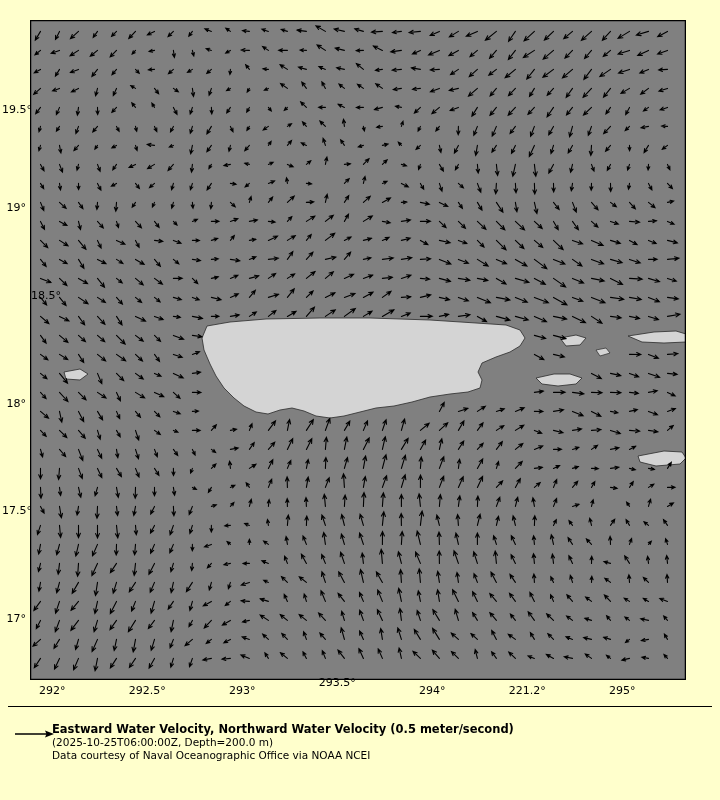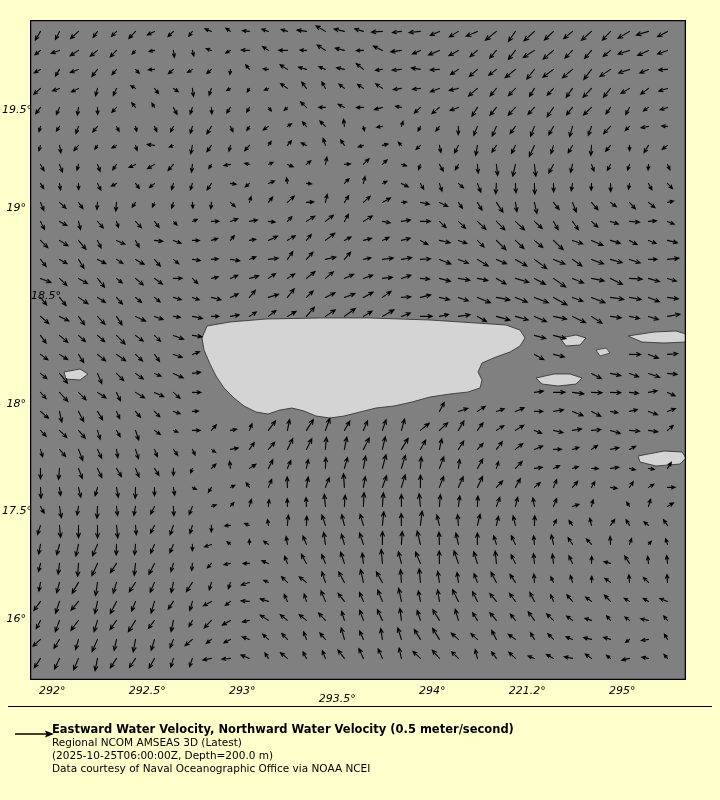--- a/index.html
+++ b/index.html
@@ -29,21 +29,20 @@
   }
   #plot-svg {
     display: block;
   }
   
   .tick-label {
     position: absolute;
     font-size: 11px;
     color: #000;
     white-space: nowrap;
-    font-style: italic;
   }
   .x-tick {
     transform: translateX(-50%);
   }
   .y-tick {
     transform: translateY(-50%);
     text-align: right;
   }
   
   #legend {
@@ -1180,40 +1179,39 @@
           <path d="M618.5,638.4 L611.9,637.3 M615.5,636.4 L611.9,637.3 L615.0,639.4" stroke="#000000" stroke-width="1.1" fill="none" stroke-linecap="round"></path>
           <path d="M637.5,638.4 L634.0,634.6 M637.2,636.0 L634.0,634.6 L635.1,637.9" stroke="#000000" stroke-width="1.1" fill="none" stroke-linecap="round"></path>
         </g>
 
       <rect x="0.5" y="0.5" width="655" height="659" fill="none" stroke="#000000" stroke-width="1.5"></rect>
     </svg>
 
     <div class="tick-label x-tick" style="left:22.2px; top:664px;">292°</div>
     <div class="tick-label x-tick" style="left:117.2px; top:664px;">292.5°</div>
     <div class="tick-label x-tick" style="left:212.2px; top:664px;">293°</div>
-    <div class="tick-label x-tick" style="left:307.2px; top:672px;">293.5°</div>
+    <div class="tick-label x-tick" style="left:307.2px; top:656px;">293.5°</div>
     <div class="tick-label x-tick" style="left:402.2px; top:664px;">294°</div>
     <div class="tick-label x-tick" style="left:497.2px; top:664px;">221.2°</div>
     <div class="tick-label x-tick" style="left:592.2px; top:664px;">295°</div>
 
-    <div class="tick-label y-tick" style="left:-28px; width:24px; top:598.2px;">16°</div>
+    <div class="tick-label y-tick" style="left:-28px; width:24px; top:598.2px;">17°</div>
     <div class="tick-label y-tick" style="left:-28px; width:24px; top:490.4px;text-align:center;">17.5°</div>
     <div class="tick-label y-tick" style="left:-28px; width:24px; top:382.6px;">18°</div>
     <div class="tick-label y-tick" style="left:-28px; width:24px; top:274.8px;margin-left:29px;">18.5°</div>
     <div class="tick-label y-tick" style="left:-28px; width:24px; top:187px;">19°</div>
     <div class="tick-label y-tick" style="left:-28px; width:24px; top:89px;">19.5°</div>
   </div>
 
   <div id="legend">
     <div id="legend-divider-top"></div>
     <svg id="legend-arrow" viewBox="0 0 40 12">
       <line x1="1" y1="6" x2="36" y2="6" stroke="#000" stroke-width="1.4"></line>
       <polygon points="40,6 31,2.6 32.5,6 31,9.4" fill="#000"></polygon>
     </svg>
     <div id="legend-text">
       <div class="legend-title">Eastward Water Velocity, Northward Water Velocity (0.5 meter/second)</div>
-      <div class="legend-sub">Regional NCOM AMSEAS 3D (Latest)</div>
       <div class="legend-sub">(2025-10-25T06:00:00Z, Depth=200.0 m)</div>
       <div class="legend-sub">Data courtesy of Naval Oceanographic Office via NOAA NCEI</div>
     </div>
   </div>
 
 </div>
 
 </body></html>

